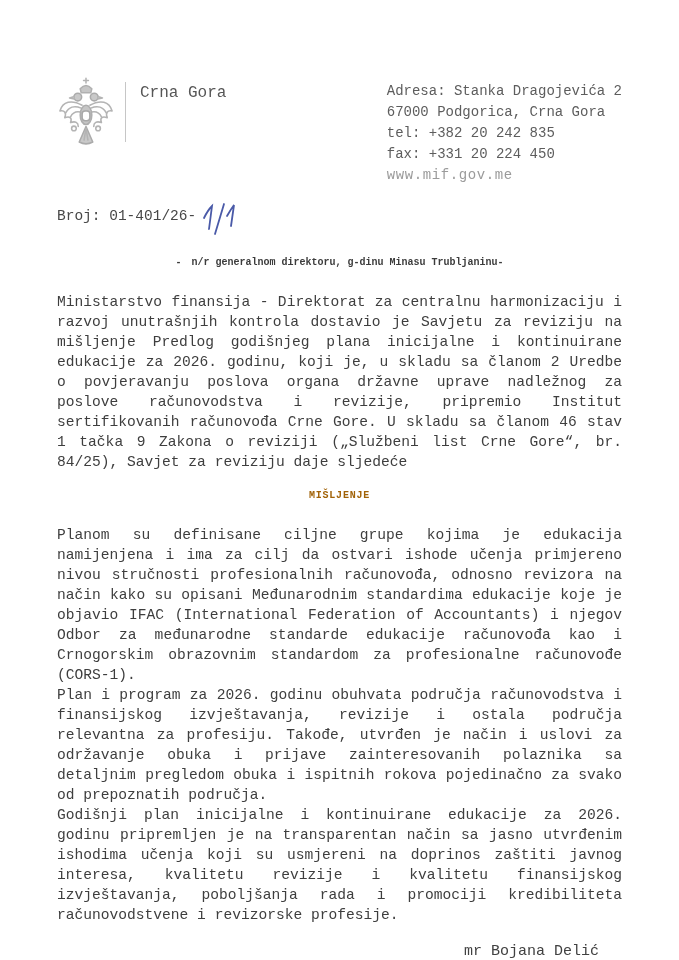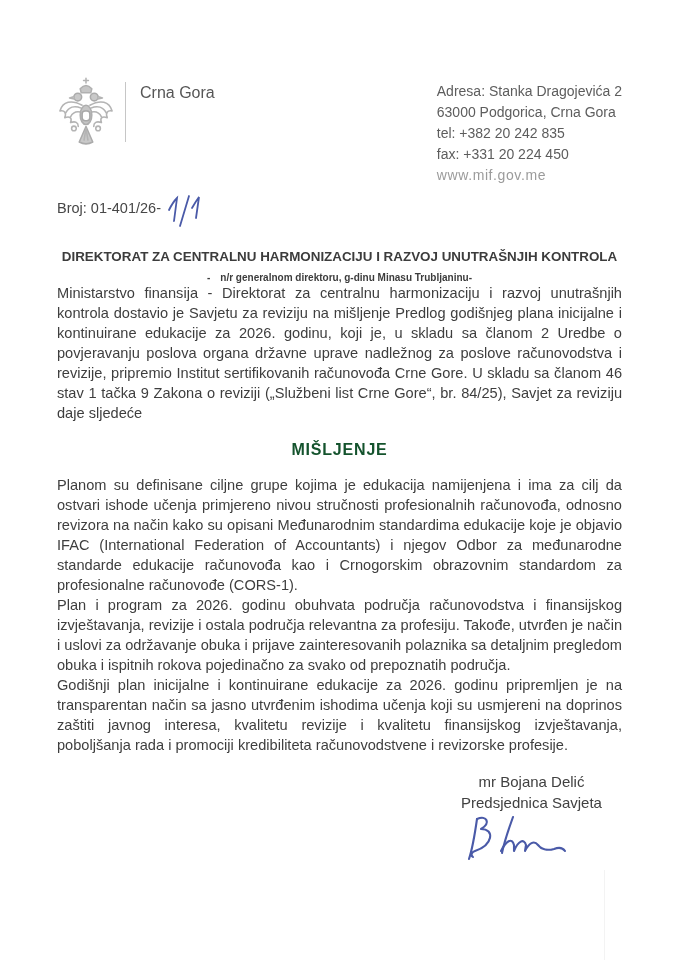--- a/index.html
+++ b/index.html
@@ -2,21 +2,21 @@
 <html><head>
 <meta charset="utf-8">
 <style>
   * { box-sizing: border-box; }
   html, body { margin: 0; padding: 0; background: #ffffff; }
   .page {
     position: relative;
     width: 679px;
     height: 960px;
     background: #ffffff;
-    font-family: Liberation Sans, sans-serif;
+    font-family: Liberation Mono, monospace;
     color: #3e3e3e;
     overflow: hidden;
   }
   .content { padding: 0 57px; }
 
   
   .letterhead {
     display: flex;
     justify-content: space-between;
     align-items: flex-start;
@@ -42,54 +42,55 @@
     line-height: 1.5;
     padding-top: 5px;
   }
   .address .website { color: #9b9b9b; letter-spacing: 0.6px; }
 
   
   .ref-row {
     display: flex;
     justify-content: space-between;
     align-items: flex-start;
-    margin-top: 14px;
+    margin-top: 22px;
     font-size: 14.5px;
     color: #474747;
   }
   .ref-number { display: flex; align-items: flex-start; }
   .hand-number svg { display: block; margin: -7px 0 0 3px; }
   .ref-date { padding-right: 30px; padding-top: 3px; }
 
   
   .recipient {
     text-align: center;
     margin-top: 20px;
     font-weight: bold;
     color: #3c3c3c;
   }
   .recipient-line1 { font-size: 14.5px; }
   .recipient-line2 { font-size: 13.4px; margin-top: 8px; white-space: nowrap; }
   .recipient-line3 { font-size: 10px; margin-top: 8px; }
 
   
   .body-text {
+    margin-top: 24px;
     font-size: 14.6px;
     line-height: 20px;
     text-align: justify;
     color: #3e3e3e;
   }
   .body-text p { margin: 0; }
   .opinion-heading {
     text-align: center;
     font-weight: bold;
-    font-size: 16px;
+    font-size: 10px;
     letter-spacing: 0.8px;
     margin: 18px 0 16px 0;
-    color: #14532d;
+    color: #a16207;
   }
 
   
   .signature-block {
     width: 225px;
     margin: 16px -22px 0 auto;
     text-align: center;
     font-size: 15px;
     line-height: 21px;
     color: #414141;
@@ -143,21 +144,21 @@
             </g>
           </svg>
         </span>
         <span class="brand-divider"></span>
         <div class="brand-text">
           <div class="brand-country">Crna Gora</div>
         </div>
       </div>
       <div class="address">
         <div>Adresa: Stanka Dragojevića 2</div>
-        <div>63000 Podgorica, Crna Gora</div>
+        <div>67000 Podgorica, Crna Gora</div>
         <div>tel: +382 20 242 835</div>
         <div>fax: +331 20 224 450</div>
         <div class="website">www.mif.gov.me</div>
       </div>
     </header>
 
     <div class="ref-row">
       <div class="ref-number">
         <span>Broj: 01-401/26-</span>
         <span class="hand-number" title="1/1">
@@ -166,21 +167,20 @@
               <path d="M5 17 Q9 9 13 5 L10 28"></path>
               <path d="M25 3 L16 33"></path>
               <path d="M28 15 Q32 8 35 4 L32 25"></path>
             </g>
           </svg>
         </span>
       </div>
     </div>
 
     <div class="recipient">
-      <div class="recipient-line2">DIREKTORAT ZA CENTRALNU HARMONIZACIJU I RAZVOJ UNUTRAŠNJIH KONTROLA</div>
       <div class="recipient-line3">-  n/r generalnom direktoru, g-dinu Minasu Trubljaninu-</div>
     </div>
 
     <section class="body-text">
       <p>Ministarstvo finansija - Direktorat za centralnu harmonizaciju i razvoj unutrašnjih kontrola dostavio je Savjetu za reviziju na mišljenje Predlog godišnjeg plana inicijalne i kontinuirane edukacije za 2026. godinu, koji je, u skladu sa članom 2 Uredbe o povjeravanju poslova organa državne uprave nadležnog za poslove računovodstva i revizije, pripremio Institut sertifikovanih računovođa Crne Gore. U skladu sa članom 46 stav 1 tačka 9 Zakona o reviziji („Službeni list Crne Gore“, br. 84/25), Savjet za reviziju daje sljedeće</p>
     </section>
 
     <h2 class="opinion-heading">MIŠLJENJE</h2>
 
     <section class="body-text">

